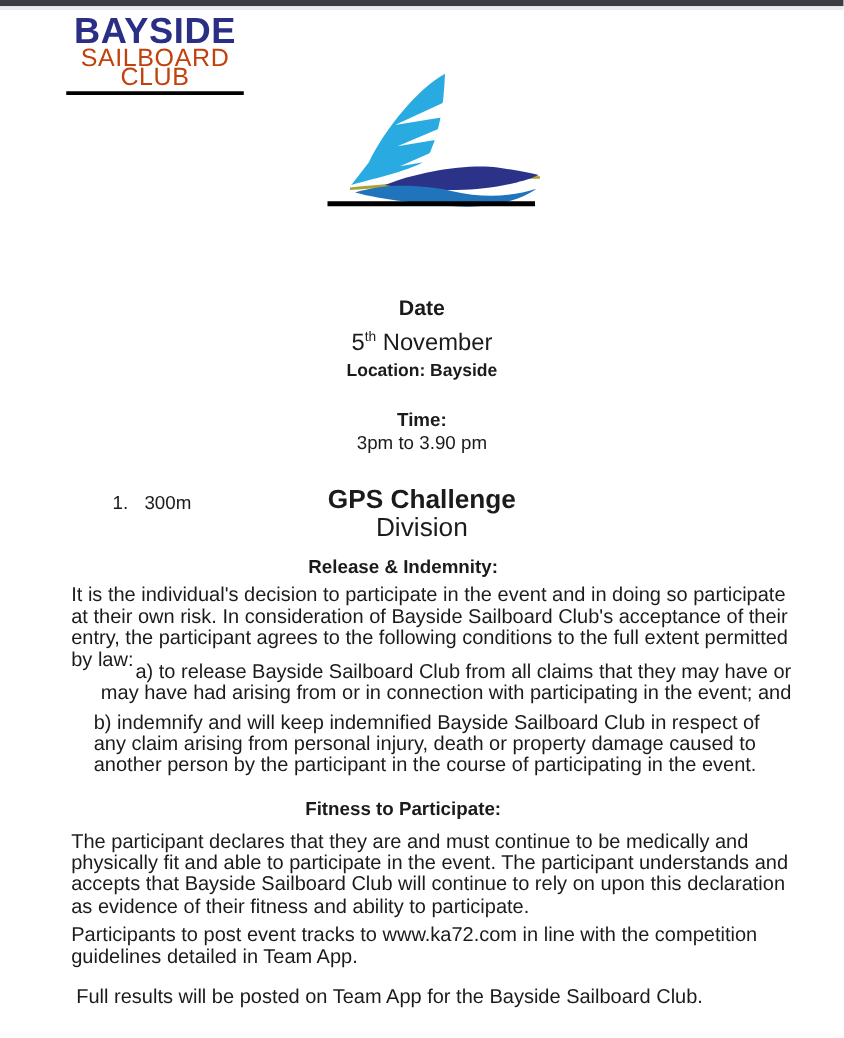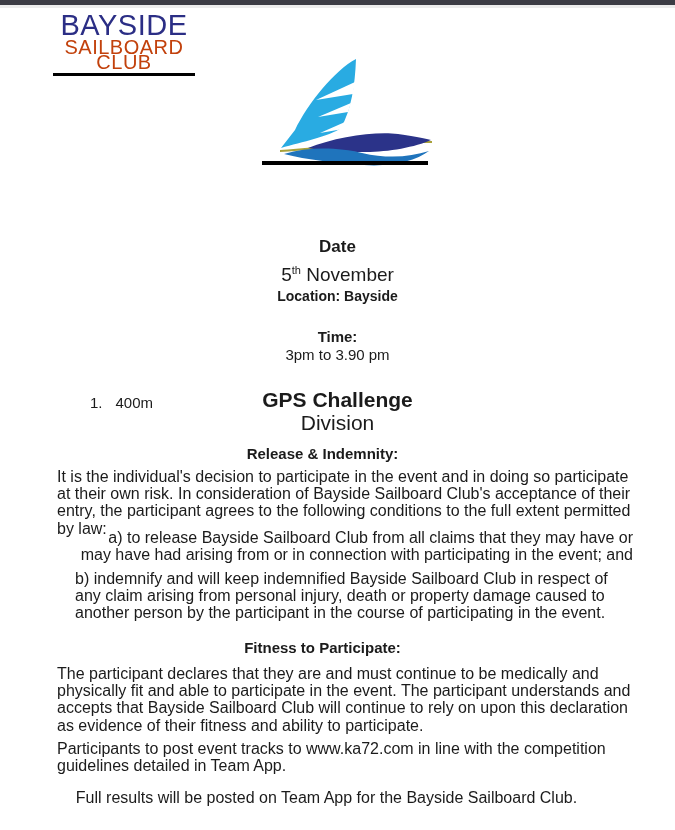--- a/index.html
+++ b/index.html
@@ -9,21 +9,21 @@
     background:#ffffff;
     font-family:"Liberation Sans","DejaVu Sans",sans-serif;
     color:#1b1b1b;
     overflow:hidden;
   }
   .top-bar{position:absolute;left:0;top:0;width:675px;height:5px;background:#3c3c44;}
   .top-bar-strip{position:absolute;left:0;top:5px;width:675px;height:3px;background:#ececec;}
 
   .club-logo{position:absolute;left:53px;top:10px;width:142px;text-align:center;}
   .club-logo .title{
-    font-size:29px;font-weight:normal;letter-spacing:0.5px;
+    font-size:29px;font-weight:bold;letter-spacing:0.5px;
     color:#2b2e85;line-height:30px;
   }
   .club-logo .subtitle{
     font-size:20px;letter-spacing:0.5px;
     color:#c2410c;line-height:15px;
   }
   .club-logo .underline{margin-top:3px;width:142px;height:3px;background:#000;}
 
   .emblem{position:absolute;left:240px;top:58px;width:220px;height:110px;}
 
@@ -57,21 +57,21 @@
   .body-par{
     position:absolute;
     font-size:16px;line-height:17.2px;
     text-align:left;
   }
   .p-intro{left:57px;top:468px;width:575px;}
   .p-clause-a{left:75px;top:529px;width:558px;text-align:right;}
   .p-clause-b{left:75px;top:570px;width:558px;}
   .p-fitness{left:57px;top:665px;width:575px;}
   .p-tracks{left:57px;top:740px;width:575px;}
-  .p-results{left:39px;top:789px;width:575px;text-align:center;}
+  .p-results{left:61px;top:789px;width:575px;}
 </style>
 </head>
 <body>
 
 <div class="page">
 
   <div class="top-bar"></div>
   <div class="top-bar-strip"></div>
 
   <div class="club-logo">
@@ -108,21 +108,21 @@
     <div class="time-value">3pm to 3.90 pm</div>
   </div>
 
   <div class="centered-block gps-block">
     <div class="gps-title">GPS Challenge</div>
     <div class="gps-subtitle">Division</div>
   </div>
 
   <div class="division-item">
     <span>1.</span>
-    <span>400m</span>
+    <span>300m</span>
   </div>
 
   <div class="section-heading release-heading">Release &amp; Indemnity:</div>
 
   <div class="body-par p-intro">It is the individual's decision to participate in the event and in doing so participate at their own risk. In consideration of Bayside Sailboard Club's acceptance of their entry, the participant agrees to the following conditions to the full extent permitted by law:</div>
   <div class="body-par p-clause-a">a) to release Bayside Sailboard Club from all claims that they may have or may have had arising from or in connection with participating in the event; and</div>
   <div class="body-par p-clause-b">b) indemnify and will keep indemnified Bayside Sailboard Club in respect of any claim arising from personal injury, death or property damage caused to another person by the participant  in the course of participating in the event.</div>
 
   <div class="section-heading fitness-heading">Fitness to Participate:</div>
   <div class="body-par p-fitness">The participant declares that they are and must continue to be medically and physically fit and able to participate in the event. The participant understands and accepts that Bayside Sailboard Club will continue to rely on upon this declaration as evidence of their fitness and ability to participate.</div>

